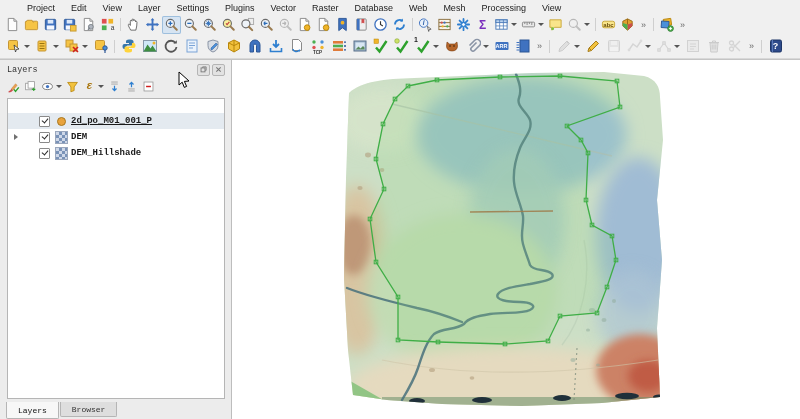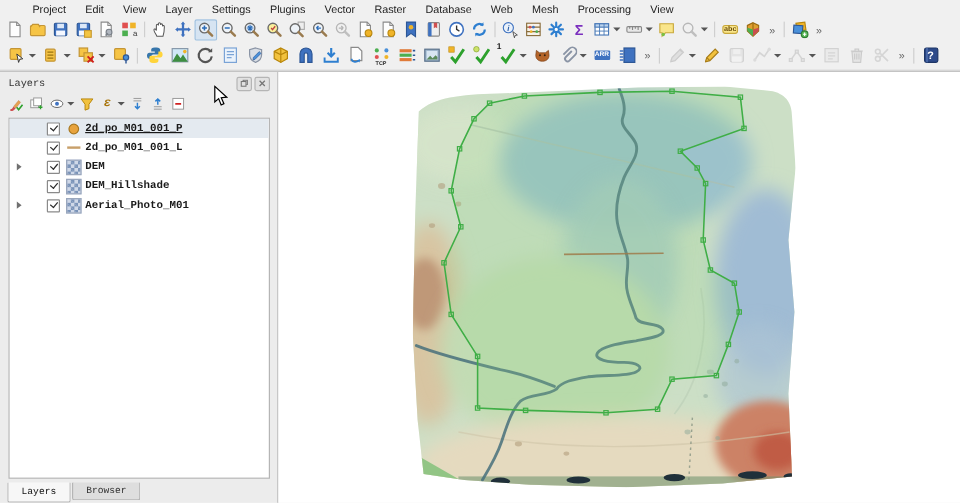--- a/index.html
+++ b/index.html
@@ -32,21 +32,21 @@
   .main{display:flex;height:360px;border-top:1px solid #c4c4c4;}
   .panel{width:231px;background:#ececec;border-right:1px solid #bdbdbd;display:flex;flex-direction:column;font-family:Liberation Mono, monospace;}
   .panel-title-row{height:15px;display:flex;align-items:center;padding:2px 6px 0 7px;}
   .panel-title{font-size:8.5px;color:#333;}
   .dockbtns{margin-left:auto;display:flex;gap:2px;}
   .dockbtn{width:11px;height:10px;background:#e2e2e2;border:1px solid #b5b5b5;border-radius:2px;display:flex;align-items:center;justify-content:center;}
   .dockbtn svg{width:7px;height:7px;}
   .panel-toolbar{height:19px;display:flex;align-items:center;padding-left:5px;}
   .panel-toolbar .tbtn{width:17px;height:17px;}
   .panel-toolbar .tbtn svg{width:13px;height:13px;}
-  .listbox{flex:1;margin:2px 6px 3px 7px;background:#fff;border:1px solid #b5b5b5;padding-top:0;overflow:hidden;}
+  .listbox{flex:1;margin:2px 6px 3px 7px;background:#fff;border:1px solid #b5b5b5;padding-top:14px;overflow:hidden;}
   .lrow{height:16px;display:flex;align-items:center;padding-left:3px;}
   .lrow.sel{background:#e4eaf0;}
   .arrow-slot{width:9px;display:flex;align-items:center;justify-content:center;}
   .exp-arrow{width:0;height:0;border-top:3px solid transparent;border-bottom:3px solid transparent;border-left:4px solid #707070;}
   .cbx{width:9px;height:9px;border:1px solid #8a8a8a;background:#fff;margin-left:19px;position:relative;border-radius:1px;flex:0 0 auto;}
   .cbx::after{content:"";position:absolute;left:1.5px;top:1px;width:5px;height:3px;border-left:1.6px solid #2a2a2a;border-bottom:1.6px solid #2a2a2a;transform:rotate(-50deg);}
   .lsym{width:14px;margin:0 3px 0 4px;display:flex;align-items:center;justify-content:center;flex:0 0 auto;}
   .sym-point{width:7px;height:7px;border-radius:50%;background:#e8a33d;border:1px solid #a87820;}
   .sym-line{width:11px;height:2px;background:#c8a06a;}
   .sym-polygon{width:10px;height:10px;background:#ddeed6;border:1px solid #a9c6a4;border-radius:1px;}
@@ -606,54 +606,36 @@
     <div class="listbox" id="layer-list">
         <div class="lrow sel">
           <span class="arrow-slot"></span>
           <span class="cbx"></span>
           <span class="lsym">
             <span class="sym-point"></span>
           </span>
           <span class="lname ul">2d_po_M01_001_P</span>
         </div>
         <div class="lrow">
-          <span class="arrow-slot"></span>
-          <span class="cbx"></span>
-          <span class="lsym">
-            <span class="sym-line"></span>
-          </span>
-          <span class="lname">2d_po_M01_001_L</span>
-        </div>
-        <div class="lrow">
           <span class="arrow-slot">
             <span class="exp-arrow"></span>
           </span>
           <span class="cbx"></span>
           <span class="lsym">
             <span class="sym-raster"></span>
           </span>
           <span class="lname">DEM</span>
         </div>
         <div class="lrow">
           <span class="arrow-slot"></span>
           <span class="cbx"></span>
           <span class="lsym">
             <span class="sym-raster"></span>
           </span>
           <span class="lname">DEM_Hillshade</span>
-        </div>
-        <div class="lrow">
-          <span class="arrow-slot">
-            <span class="exp-arrow"></span>
-          </span>
-          <span class="cbx"></span>
-          <span class="lsym">
-            <span class="sym-raster"></span>
-          </span>
-          <span class="lname">Aerial_Photo_M01</span>
         </div>
       </div>
     <div class="tabs-row">
       <span class="tab active">Layers</span>
       <span class="tab">Browser</span>
     </div>
   </div>
 
   <div class="canvas">
     <svg id="mapsvg" width="569" height="360" viewBox="0 0 569 360">

